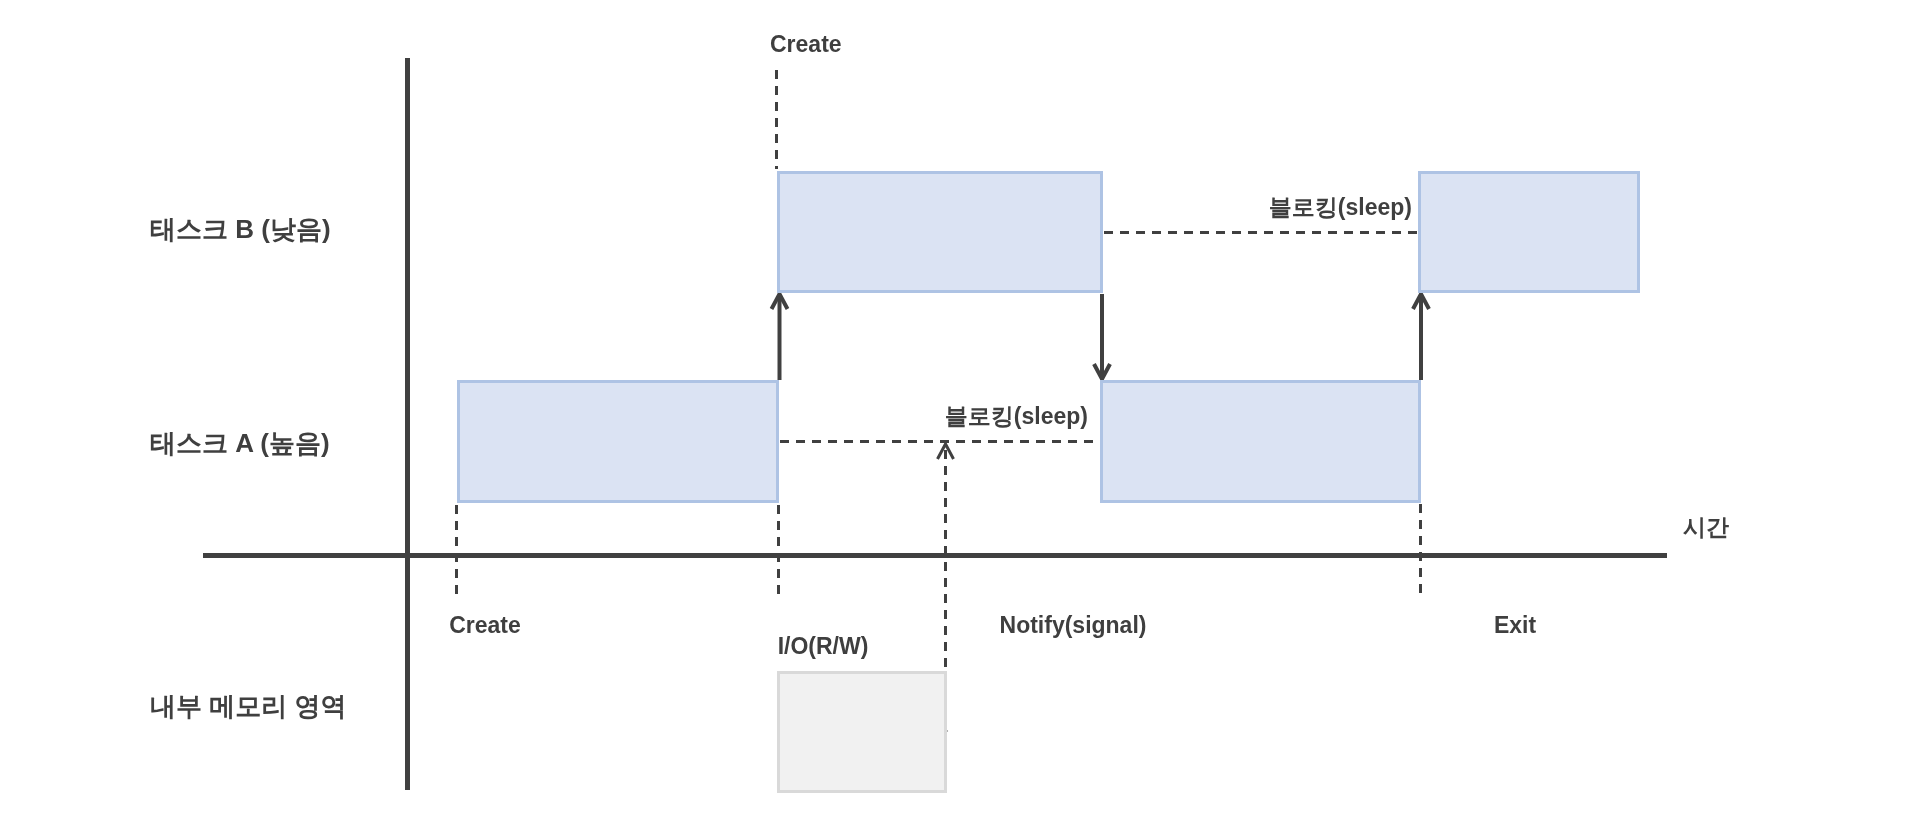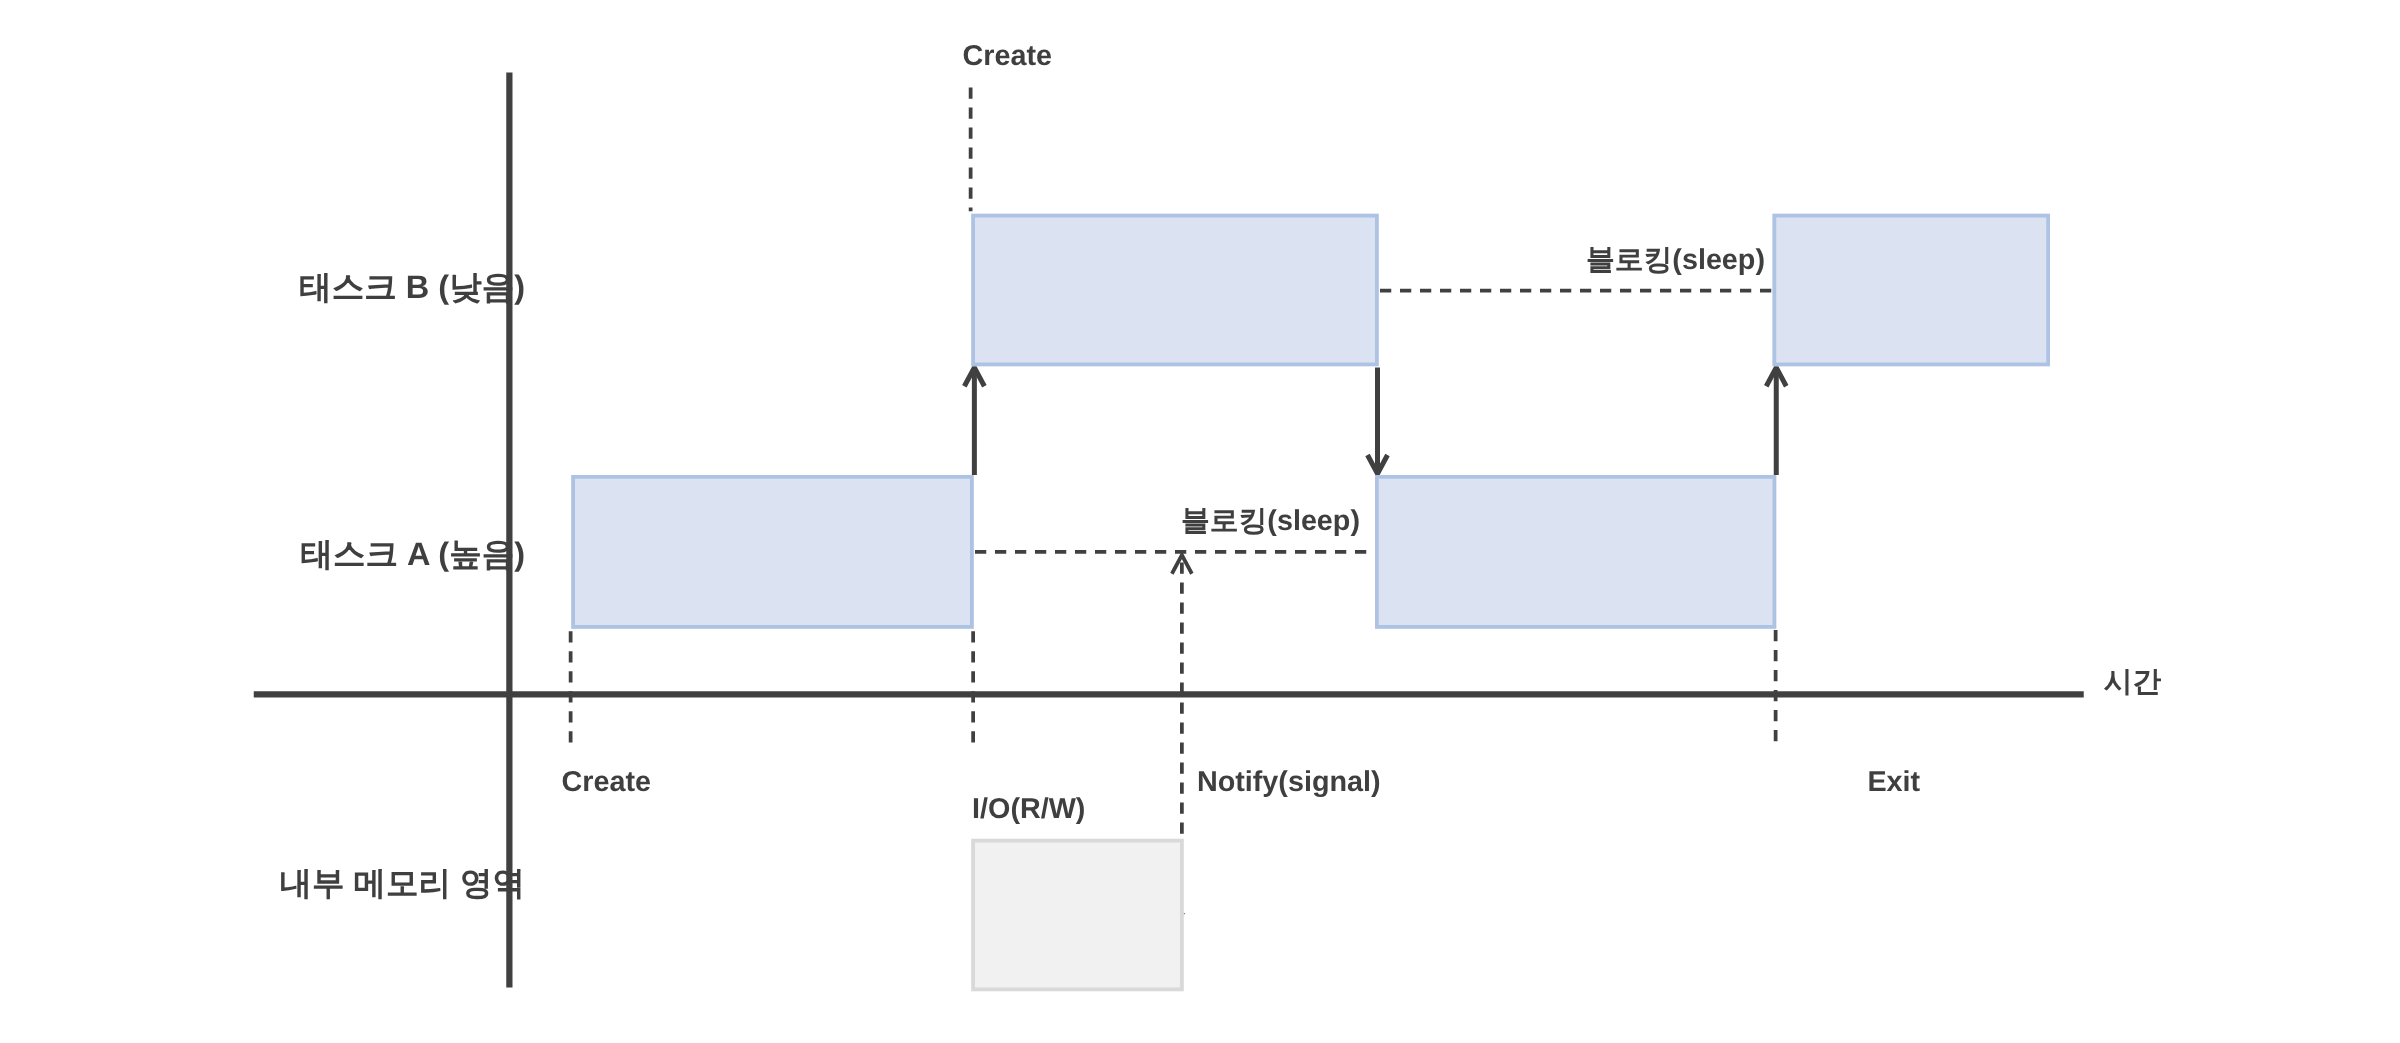--- a/index.html
+++ b/index.html
@@ -15,21 +15,21 @@
     position:relative;
     width:1920px;height:834px;
     background:#ffffff;
     font-family:"Liberation Sans","DejaVu Sans",sans-serif;
     color:var(--text);
     overflow:hidden;
   }
   .abs{position:absolute;}
   .row-label{
     font-size:26px;font-weight:bold;line-height:32px;
-    width:270px;text-align:right;color:var(--text);
+    width:270px;text-align:left;color:var(--text);
     white-space:nowrap;
   }
   .event-label{
     font-size:23px;line-height:28px;color:var(--text);
     white-space:nowrap;
     font-weight:bold;
   }
   .centered{width:300px;text-align:right;}
   .centered-sm{width:200px;text-align:center;}
   .task-box{
@@ -101,17 +101,17 @@
 
   <div class="abs row-label" style="left:150px;top:213px">태스크 B (낮음)</div>
   <div class="abs row-label" style="left:150px;top:690px">내부 메모리 영역</div>
   <div class="abs row-label" style="left:150px;top:427px">태스크 A (높음)</div>
 
   <div class="abs event-label" style="left:770px;top:30px">Create</div>
   <div class="abs event-label centered" style="left:1112px;top:193px">블로킹(sleep)</div>
   <div class="abs event-label centered" style="left:788px;top:402px">블로킹(sleep)</div>
   <div class="abs event-label centered-sm" style="left:385px;top:611px">Create</div>
   <div class="abs event-label centered-sm" style="left:723px;top:632px">I/O(R/W)</div>
-  <div class="abs event-label centered-sm" style="left:931px;top:611px">Notify(signal)</div>
+  <div class="abs event-label centered-sm" style="left:973px;top:611px">Notify(signal)</div>
   <div class="abs event-label centered-sm" style="left:1415px;top:611px">Exit</div>
-  <div class="abs event-label" style="left:1683px;top:531px">시간</div>
+  <div class="abs event-label" style="left:1683px;top:513px">시간</div>
 
 </div>
 
 </body></html>

